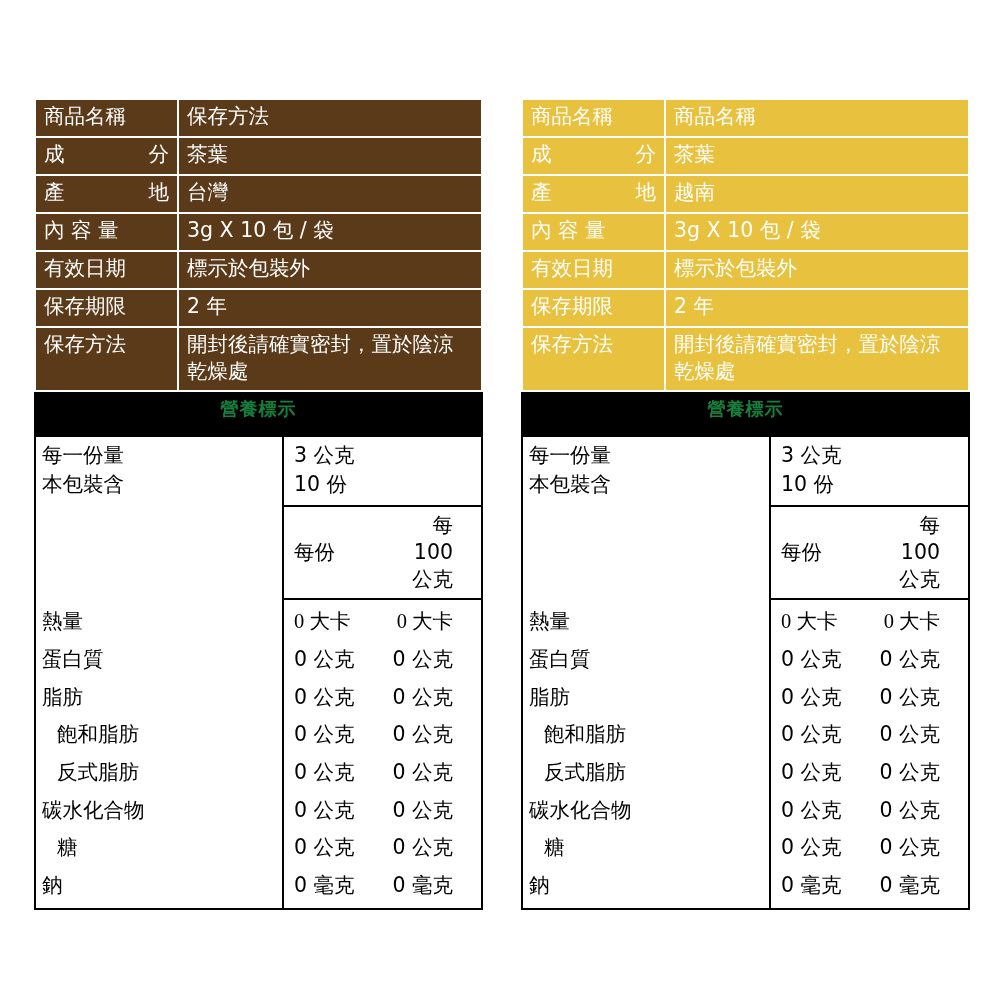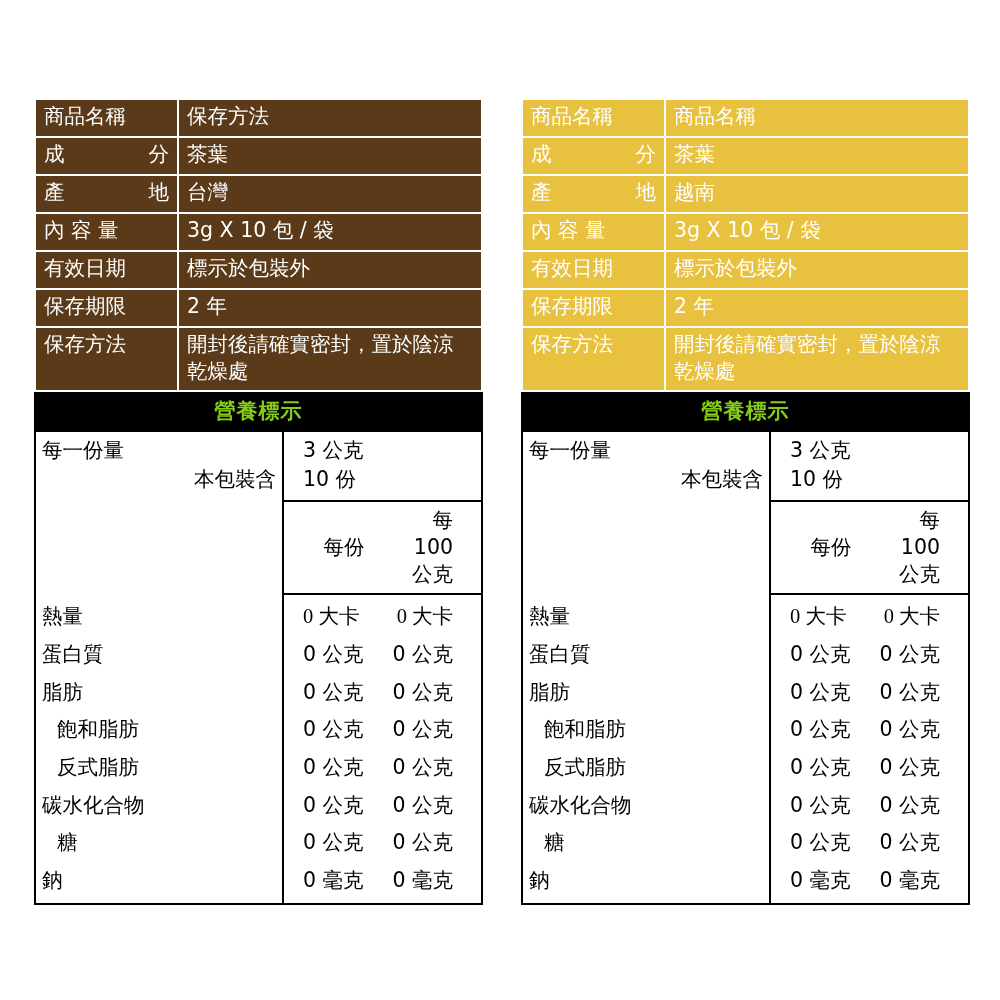--- a/index.html
+++ b/index.html
@@ -42,26 +42,26 @@
   table.spec td.val { }
 
   .key-spread {
     display: flex;
     justify-content: space-between;
   }
 
   
   .nut-title {
     background: #000000;
-    color: #84cc16;
+    color: #15803d;
     text-align: center;
-    font-size: 21px;
+    font-size: 18px;
     font-weight: bold;
     letter-spacing: 1px;
-    padding: 5px 0 7px 0;
+    padding: 5px 0 16px 0;
     border-left: 2px solid #000;
     border-right: 2px solid #000;
   }
 
   
   table.nut {
     border: 2px solid #000000;
     border-top: none;
   }
   table.nut td {
@@ -70,26 +70,26 @@
     padding: 5px 6px 6px 6px;
     color: #000000;
     vertical-align: middle;
   }
   table.nut td.label {
     width: 172px;
     border-right: 2px solid #000000;
     white-space: nowrap;
   }
   table.nut td.label.indent { padding-left: 21px; }
-  table.nut td.v1 { width: 138px; text-align: left; padding-left: 19px; }
+  table.nut td.v1 { width: 138px; text-align: left; padding-left: 10px; }
   table.nut td.v2 { text-align: right; padding-right: 28px; }
-  table.nut td.v1.center { text-align: right; padding-right: 18px; }
+  table.nut td.v1.center { text-align: left; padding-right: 18px; }
 
   tr.serving td { padding-bottom: 2px; }
-  tr.serving2 td { padding-top: 0; padding-bottom: 8px; text-align: right; }
+  tr.serving2 td { padding-top: 0; padding-bottom: 8px; }
   tr.colhead td {
     border-top: 2px solid #000000;
     border-bottom: 2px solid #000000;
     padding-top: 5px; padding-bottom: 6px;
   }
   tr.colhead td.label { border-top: none; border-bottom: none; }
   tr.first-data td { padding-top: 8px; font-family: Liberation Serif, serif; }
   tr.last-data td { padding-bottom: 10px; }
 </style>
 </head>

